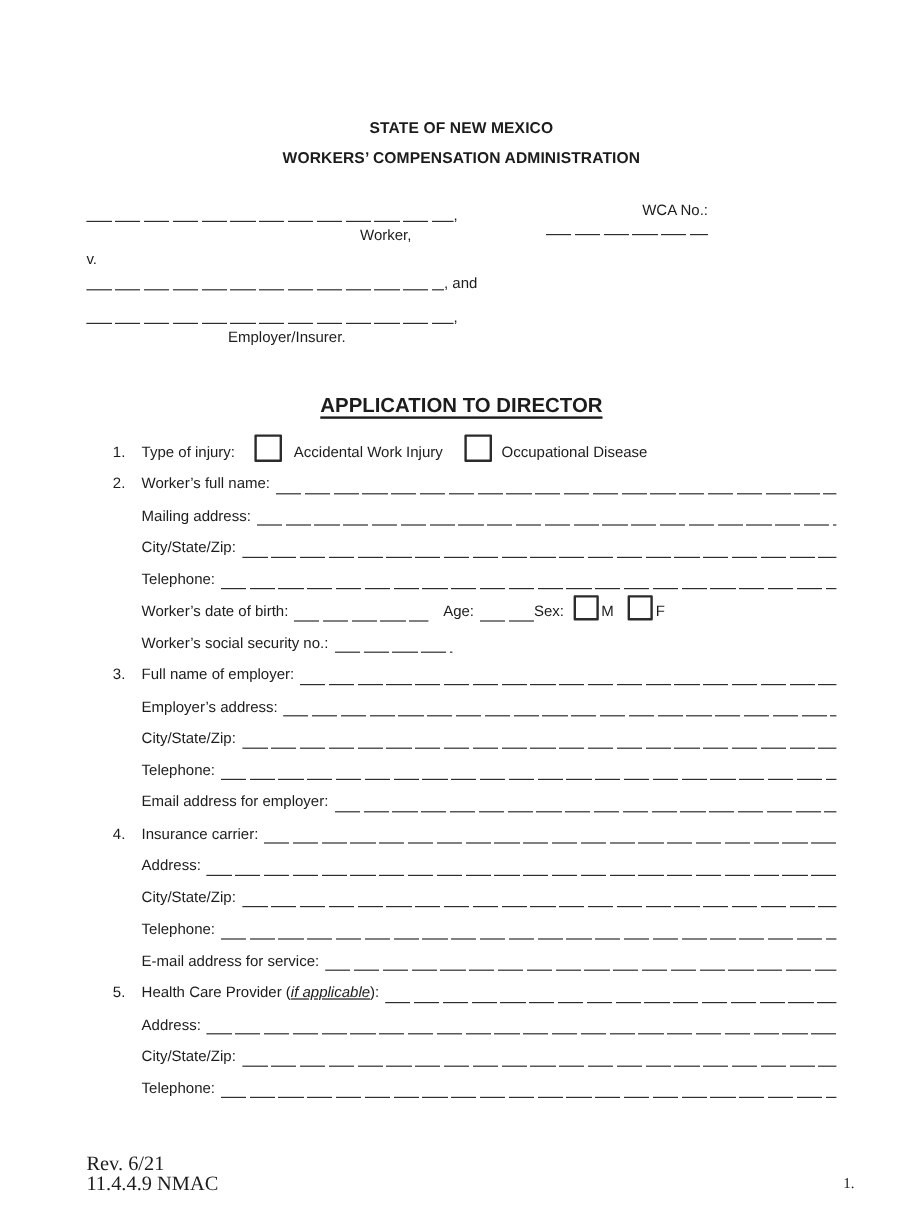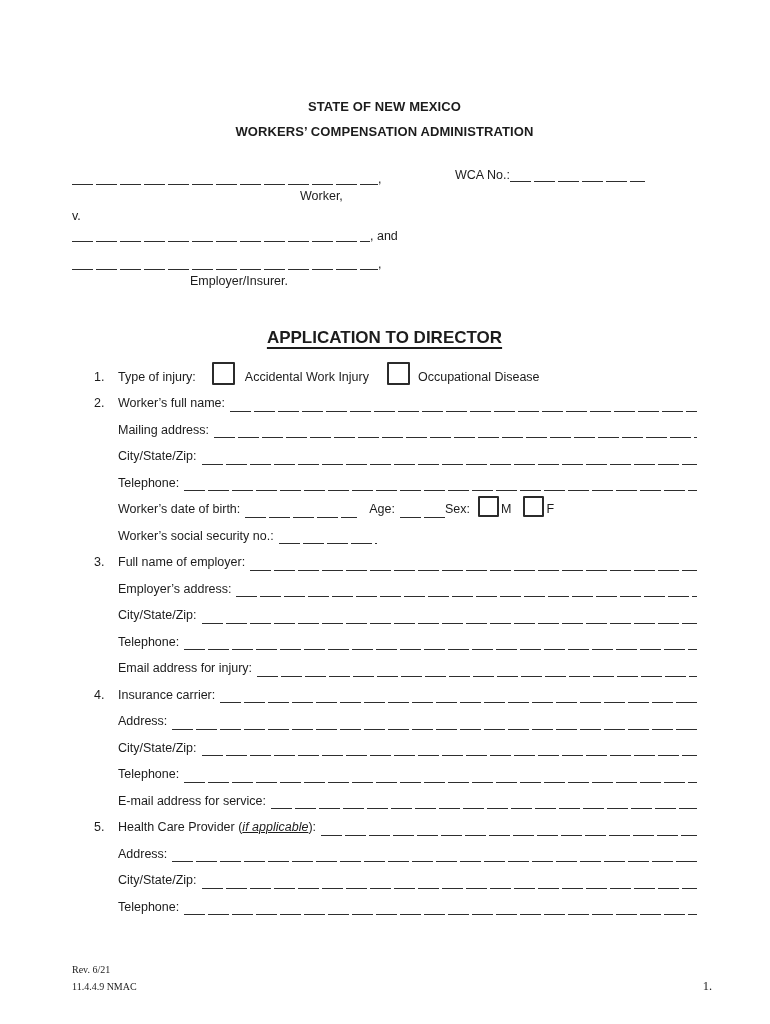--- a/index.html
+++ b/index.html
@@ -20,21 +20,21 @@
     background:repeating-linear-gradient(to right,#2e2e2e 0 21px, rgba(0,0,0,0) 21px 24px) left bottom / 100% 1.4px no-repeat; }
   .cap-row .uline { margin-bottom:1px; }
   .cap-row span.suffix { line-height:13px; }
   .r1 { height:22px; }
   .worker-role { height:21px; line-height:21px; margin-left:228px; }
   .versus { height:19px; line-height:19px; }
   .r2 { height:17px; }
   .cap-spacer { height:11px; }
   .r3 { height:17px; }
   .employer-role { height:21px; line-height:21px; margin-left:118px; }
-  .wca-block { position:absolute; top:4px; left:383px; display:flex; align-items:flex-end; }
+  .wca-block { position:absolute; top:4px; left:383px; display:flex; align-items:flex-end;flex-direction:column; }
   .wca-block .lbl { line-height:14px; }
   .wca-block .uline { width:135px; margin-bottom:0; }
 
   
   .form-title { margin-top:36px; text-align:center; font-weight:bold; font-size:17px;
     text-decoration:underline; text-underline-offset:3.5px; text-decoration-thickness:1.5px; }
 
   
   .rows { margin-top:13px; font-size:12.5px; }
   .frow { display:flex; align-items:flex-end; height:26.5px; padding:0 0 4px 22px; box-sizing:border-box; }
@@ -42,21 +42,21 @@
   .lbl { line-height:14px; white-space:pre; flex:none; }
   .fill { flex:1 1 auto; height:12px; margin-left:5px; margin-bottom:-2px;
     background:repeating-linear-gradient(to right,#2e2e2e 0 21px, rgba(0,0,0,0) 21px 24px) left bottom / 100% 1.4px no-repeat; }
   .wline { flex:none; height:12px; margin-left:5px; margin-bottom:-2px;
     background:repeating-linear-gradient(to right,#2e2e2e 0 21px, rgba(0,0,0,0) 21px 24px) left bottom / 100% 1.4px no-repeat; }
   .cb { flex:none; width:19px; height:19px; border:2px solid #2b2b2b; border-radius:1px; box-sizing:content-box; margin-bottom:-1px; background:#fff; }
   .cb.small { width:17px; height:17px; }
   .it { font-style:italic;text-decoration:underline; }
 
   
-  .footer-left { position:absolute; left:72px; top:961px; font-family:"Liberation Serif","DejaVu Serif",serif; font-size:10px; line-height:17px; }
+  .footer-left { position:absolute; left:72px; top:961px; font-family:"Liberation Serif","DejaVu Serif",serif; font-size:17px; line-height:17px; }
   .footer-page { position:absolute; right:58px; top:979px; font-family:"Liberation Serif","DejaVu Serif",serif; font-size:12.5px; }
 </style>
 </head>
 <body>
 
 <div class="page">
   <div class="content">
 
     <div class="doc-title">
       <div>STATE OF NEW MEXICO</div>
@@ -153,21 +153,21 @@
         <span class="lbl">City/State/Zip:</span>
         <span class="fill"></span>
       </div>
       <div class="frow">
         <span class="num"></span>
         <span class="lbl">Telephone:</span>
         <span class="fill"></span>
       </div>
       <div class="frow">
         <span class="num"></span>
-        <span class="lbl">Email address for injury:</span>
+        <span class="lbl">Email address for employer:</span>
         <span class="fill"></span>
       </div>
 
       <div class="frow">
         <span class="num">4.</span>
         <span class="lbl">Insurance carrier:</span>
         <span class="fill"></span>
       </div>
       <div class="frow">
         <span class="num"></span>

